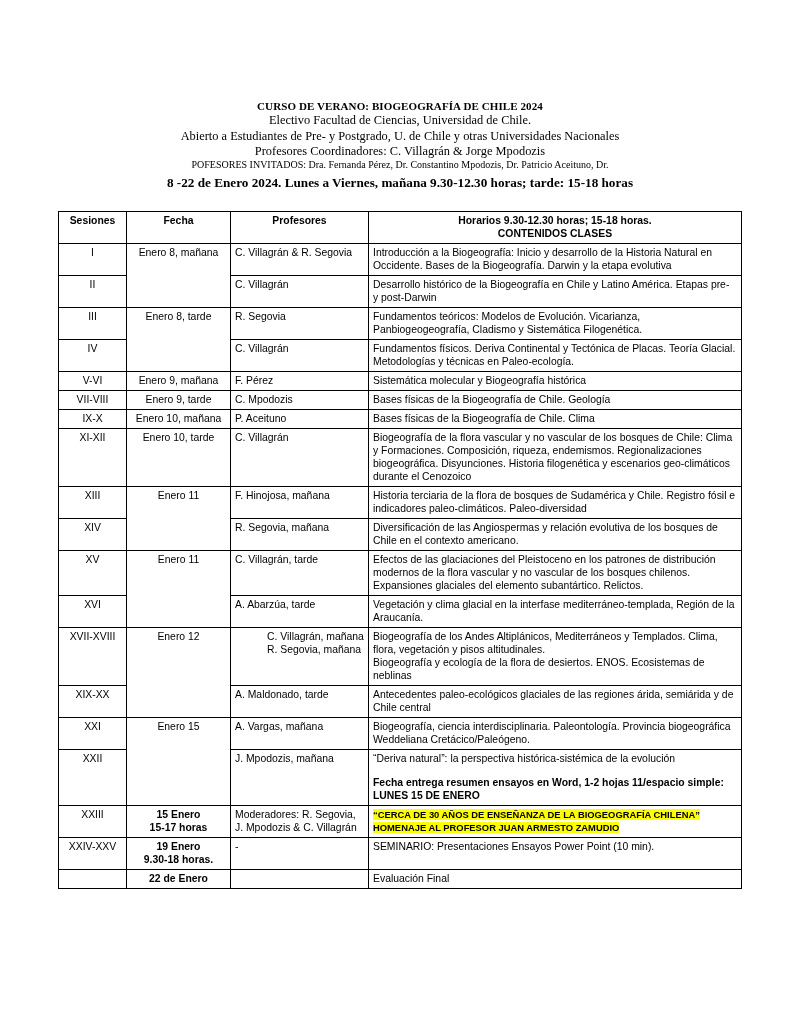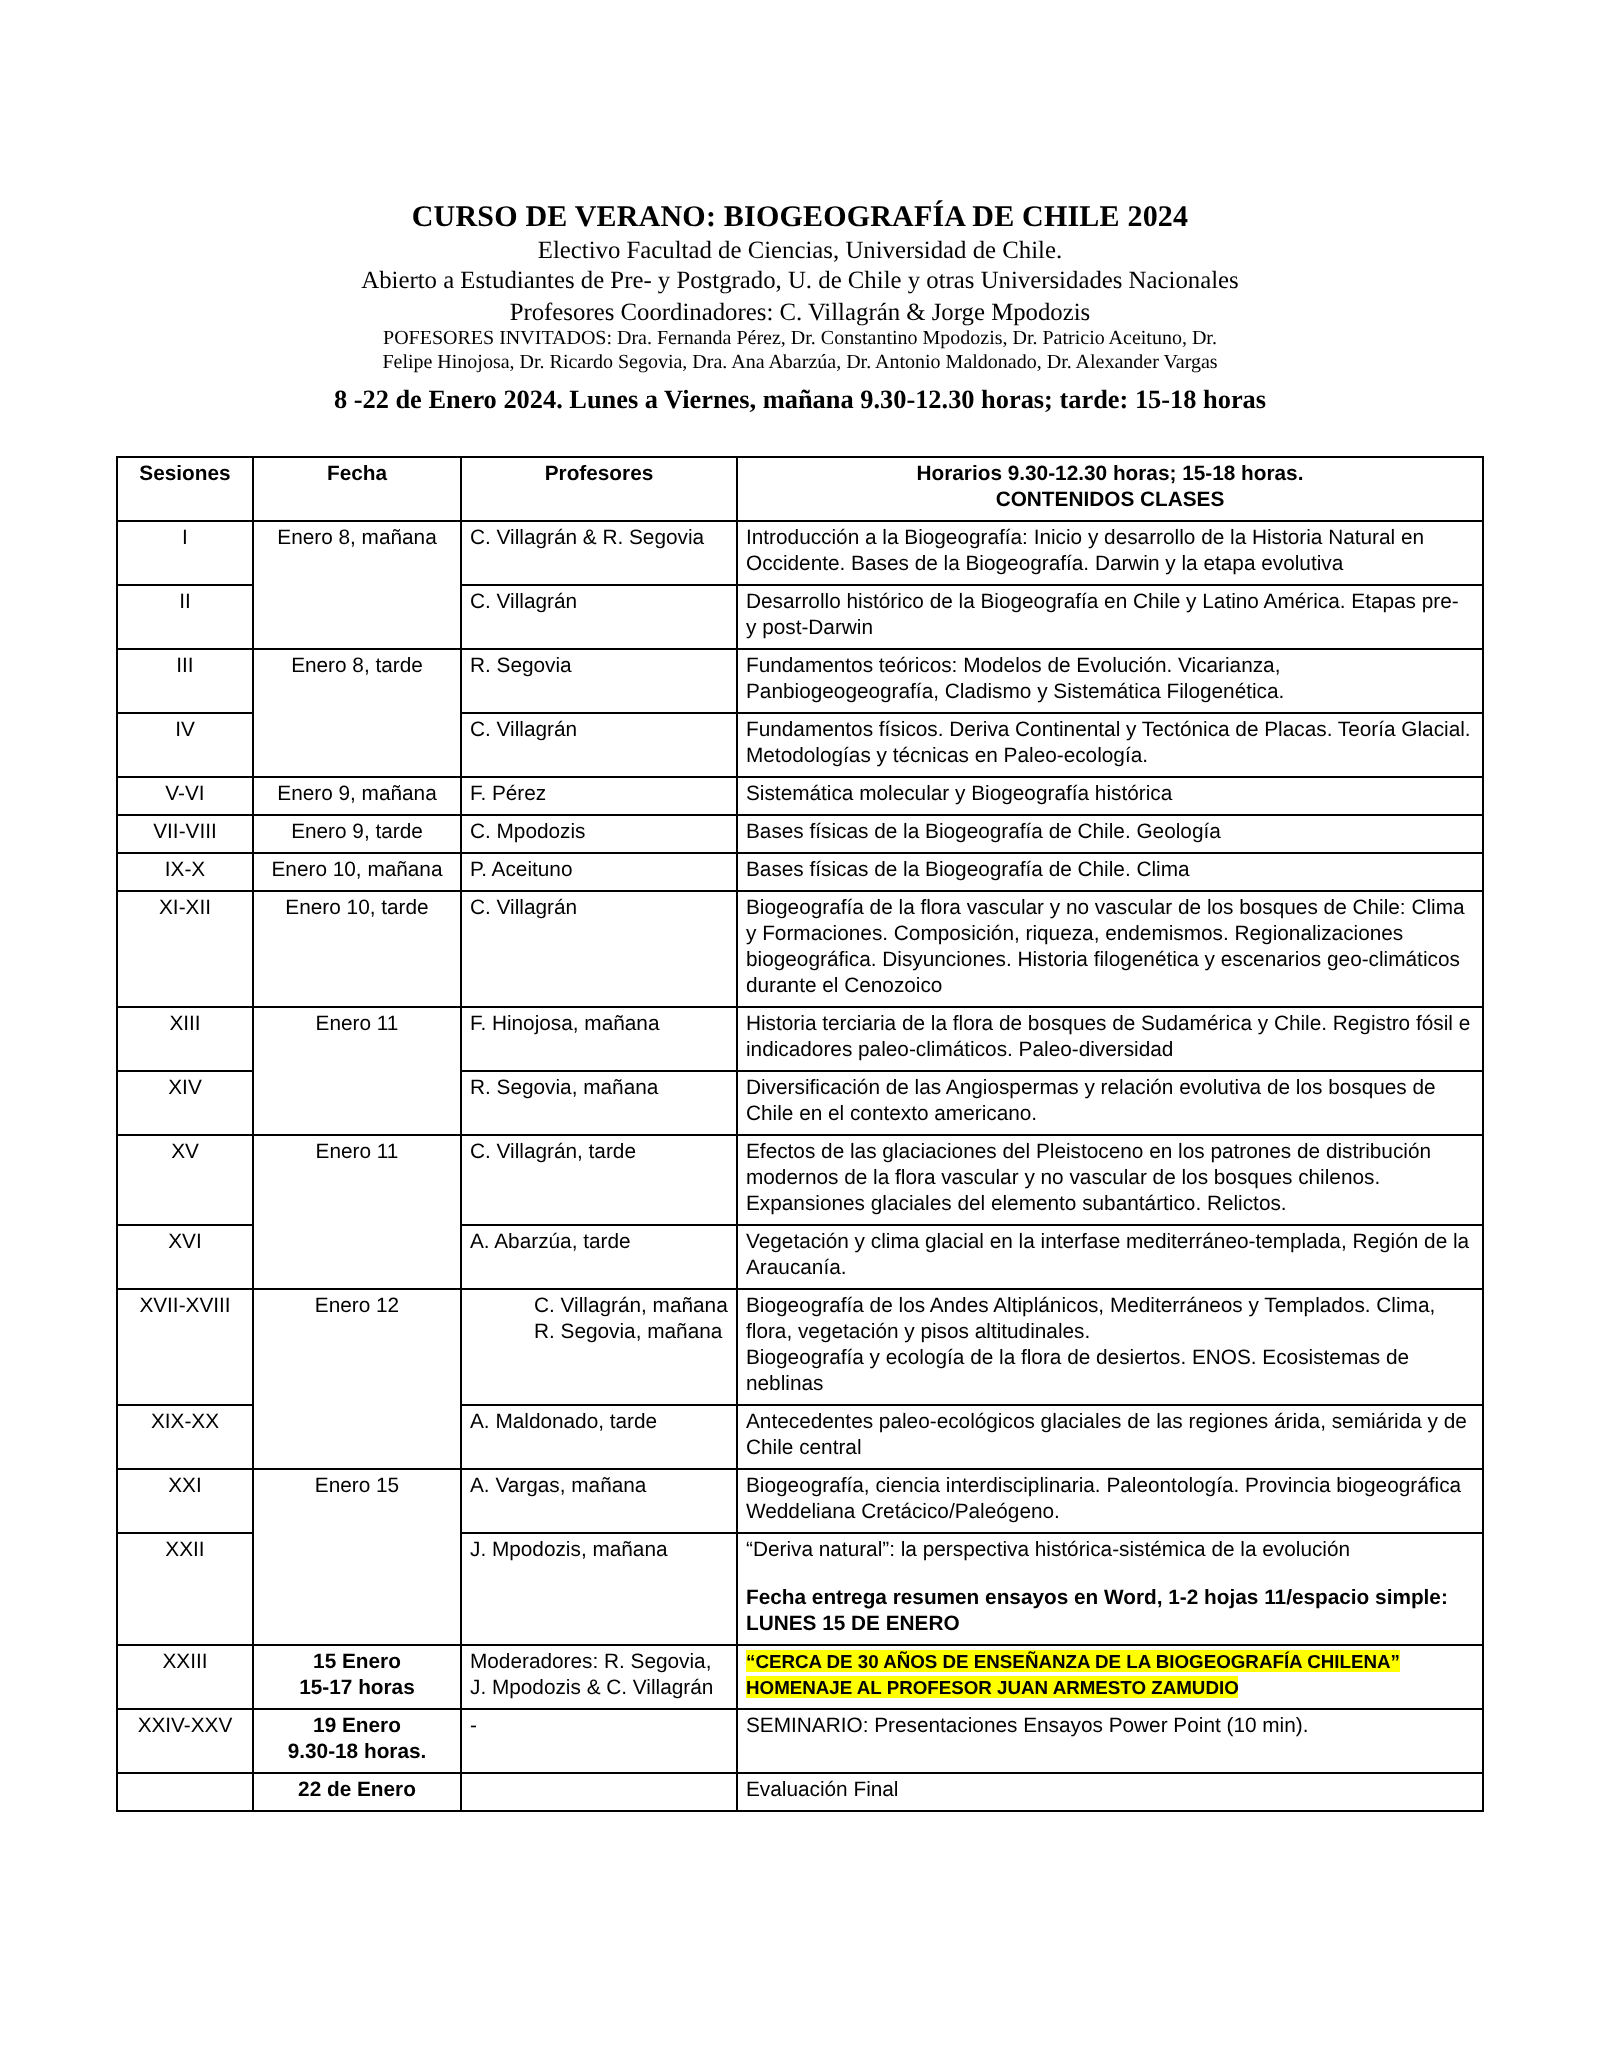--- a/index.html
+++ b/index.html
@@ -22,21 +22,21 @@
   }
   .header {
     text-align: center;
     font-family: "Liberation Serif", serif;
   }
   .header .line {
     line-height: 1.22;
   }
   .h-title {
     font-weight: bold;
-    font-size: 15px;
+    font-size: 11px;
     letter-spacing: 0.1px;
   }
   .h-sub {
     font-size: 12.4px;
   }
   .h-invited {
     font-size: 10px;
   }
   .h-dates {
     font-weight: bold;
@@ -106,21 +106,20 @@
 <body>
 
 <div class="page">
 
   <div class="header">
     <div class="line h-title">CURSO DE VERANO: BIOGEOGRAFÍA DE CHILE 2024</div>
     <div class="line h-sub">Electivo Facultad de Ciencias, Universidad de Chile.</div>
     <div class="line h-sub">Abierto a Estudiantes de Pre- y Postgrado, U. de Chile y otras Universidades Nacionales</div>
     <div class="line h-sub">Profesores Coordinadores: C. Villagrán &amp; Jorge Mpodozis</div>
     <div class="line h-invited">POFESORES INVITADOS: Dra. Fernanda Pérez, Dr. Constantino Mpodozis, Dr. Patricio Aceituno, Dr.</div>
-    <div class="line h-invited">Felipe Hinojosa, Dr. Ricardo Segovia, Dra. Ana Abarzúa, Dr. Antonio Maldonado, Dr. Alexander Vargas</div>
     <div class="line h-dates">8 -22 de Enero 2024. Lunes a Viernes, mañana 9.30-12.30 horas; tarde: 15-18 horas</div>
   </div>
 
   <table class="sched">
     <colgroup>
       <col class="c-ses">
       <col class="c-fecha">
       <col class="c-prof">
       <col class="c-cont">
     </colgroup>

